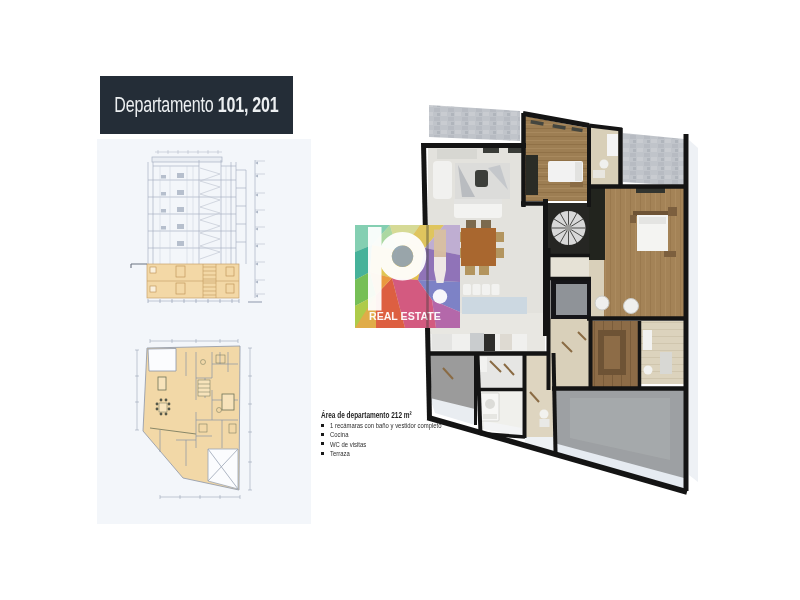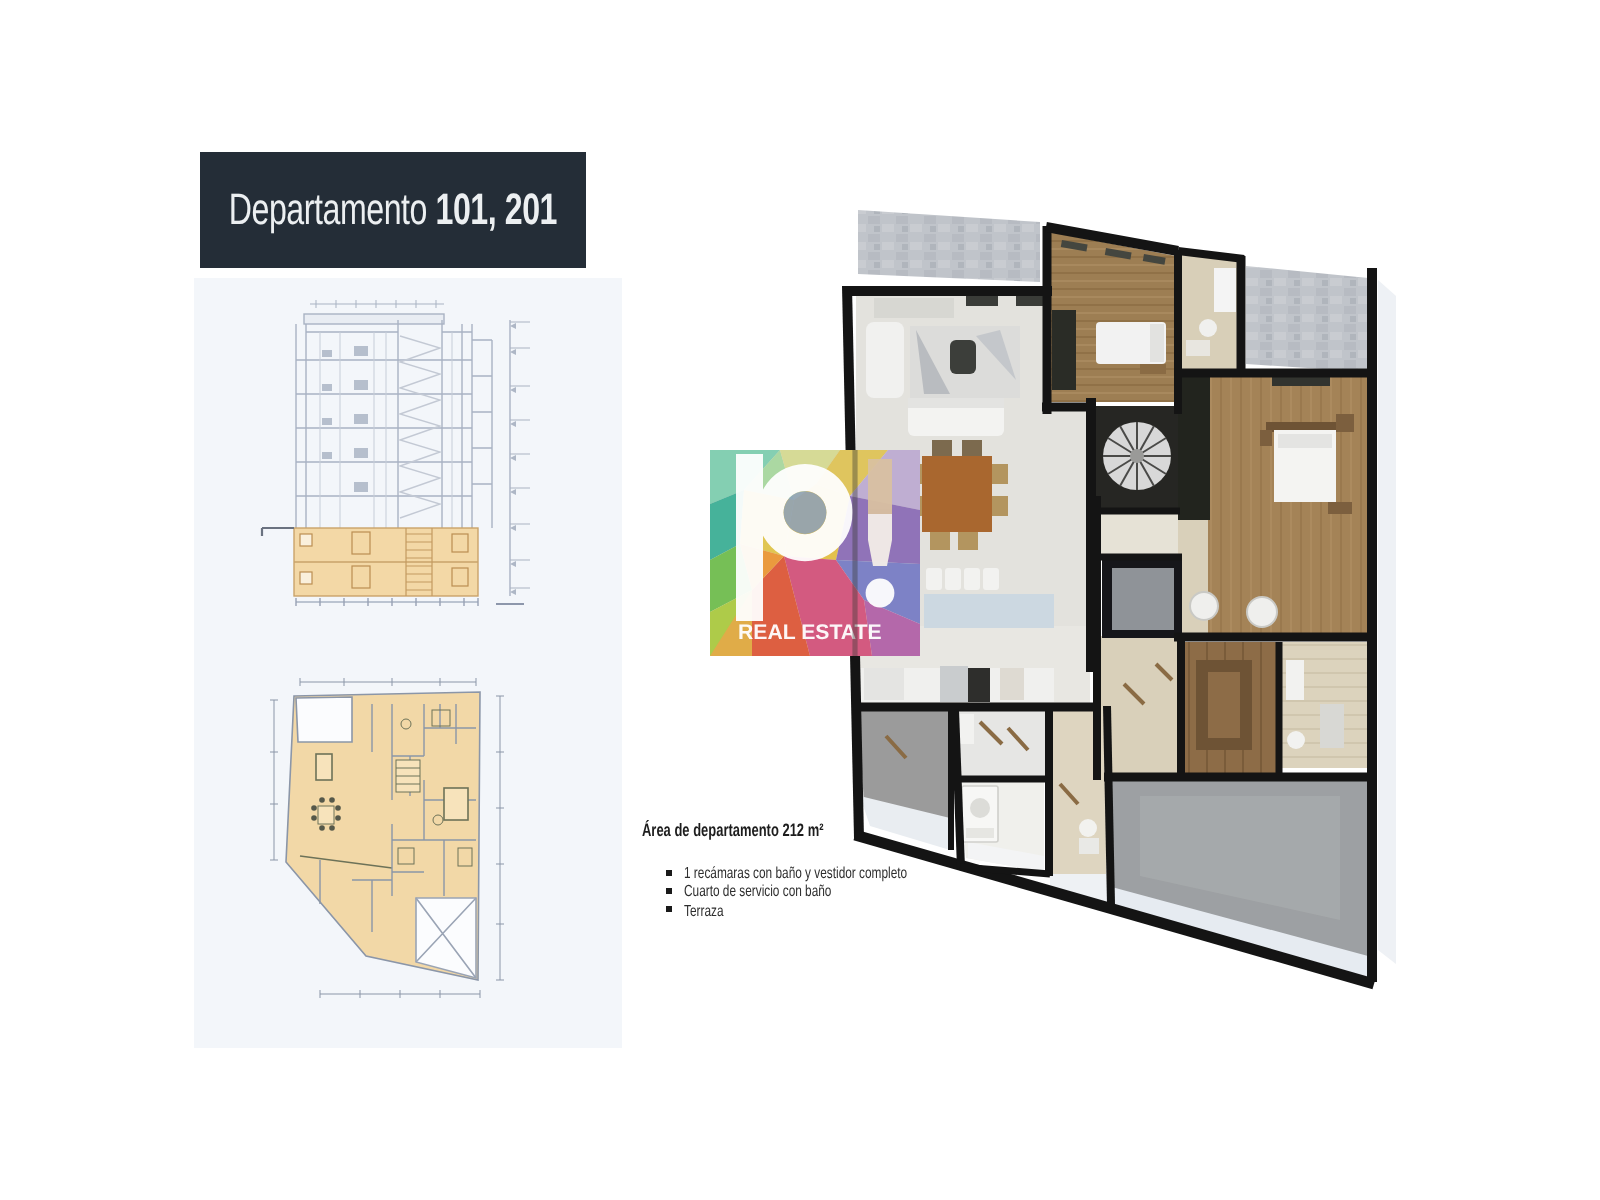--- a/index.html
+++ b/index.html
@@ -4,41 +4,42 @@
 <style>
 html,body{margin:0;padding:0;background:#fff;width:800px;height:600px;overflow:hidden;}
 body{font-family:"Liberation Sans",sans-serif;position:relative;}
 #page{position:absolute;left:0;top:0;width:744px;height:600px;background:#fff;}
 #hdr{position:absolute;left:100px;top:76px;width:193px;height:58px;background:#242d37;color:#eceff1;display:flex;align-items:center;justify-content:center;}
 #hdr span{font-size:22px;letter-spacing:-0.3px;transform:scaleX(0.73);white-space:nowrap;}
 #panel{position:absolute;left:97px;top:139px;width:214px;height:385px;background:#f3f6fa;}
 #arealist{position:absolute;left:321px;top:410px;width:230px;color:#3a3a3a;}
 #arealist h4{margin:0 0 1px 0;font-size:9px;color:#1d1d1d;text-decoration:underline;}
 #arealist h4 span{display:inline-block;transform:scaleX(0.72);transform-origin:0 0;white-space:nowrap;}
-#arealist ul{list-style:none;margin:12px;padding:0;}
+#arealist ul{list-style:none;margin:0;padding:0;}
 #arealist li{font-size:8px;line-height:9.35px;margin:0;padding-left:9px;position:relative;color:#2e2e2e;}
 #arealist li span{display:inline-block;transform:scaleX(0.74);transform-origin:0 0;white-space:nowrap;}
 #arealist li:before{content:"";position:absolute;left:0;top:2.6px;width:3px;height:3px;background:#1a1a1a;}
 svg{position:absolute;left:0;top:0;}
 </style>
 </head>
 <body>
 <div id="page">
 
 <div id="panel"></div>
 
 <div id="hdr">
       <span>Departamento <b>101, 201</b></span>
     </div>
 
 <div id="arealist">
 <h4><span>Área de departamento 212 m²</span></h4>
 <ul>
 <li><span>1 recámaras con baño  y vestidor completo</span></li>
-<li><span>Cuarto de servicio con baño</span></li>
+<li><span>Cocina</span></li>
+<li><span>WC de visitas</span></li>
 <li><span>Terraza</span></li>
 </ul>
 </div>
 <svg width="800" height="600" viewBox="0 0 800 600">
 <defs>
 <pattern id="stone" width="14" height="9" patternUnits="userSpaceOnUse">
 <rect width="14" height="9" fill="#c0c4ca"></rect>
 <rect x="0" y="0" width="6" height="4" fill="#b7bbc2"></rect>
 <rect x="7" y="4" width="6" height="4" fill="#c9ccd1"></rect>
 <rect x="3" y="5" width="3" height="3" fill="#b0b5bc"></rect>

